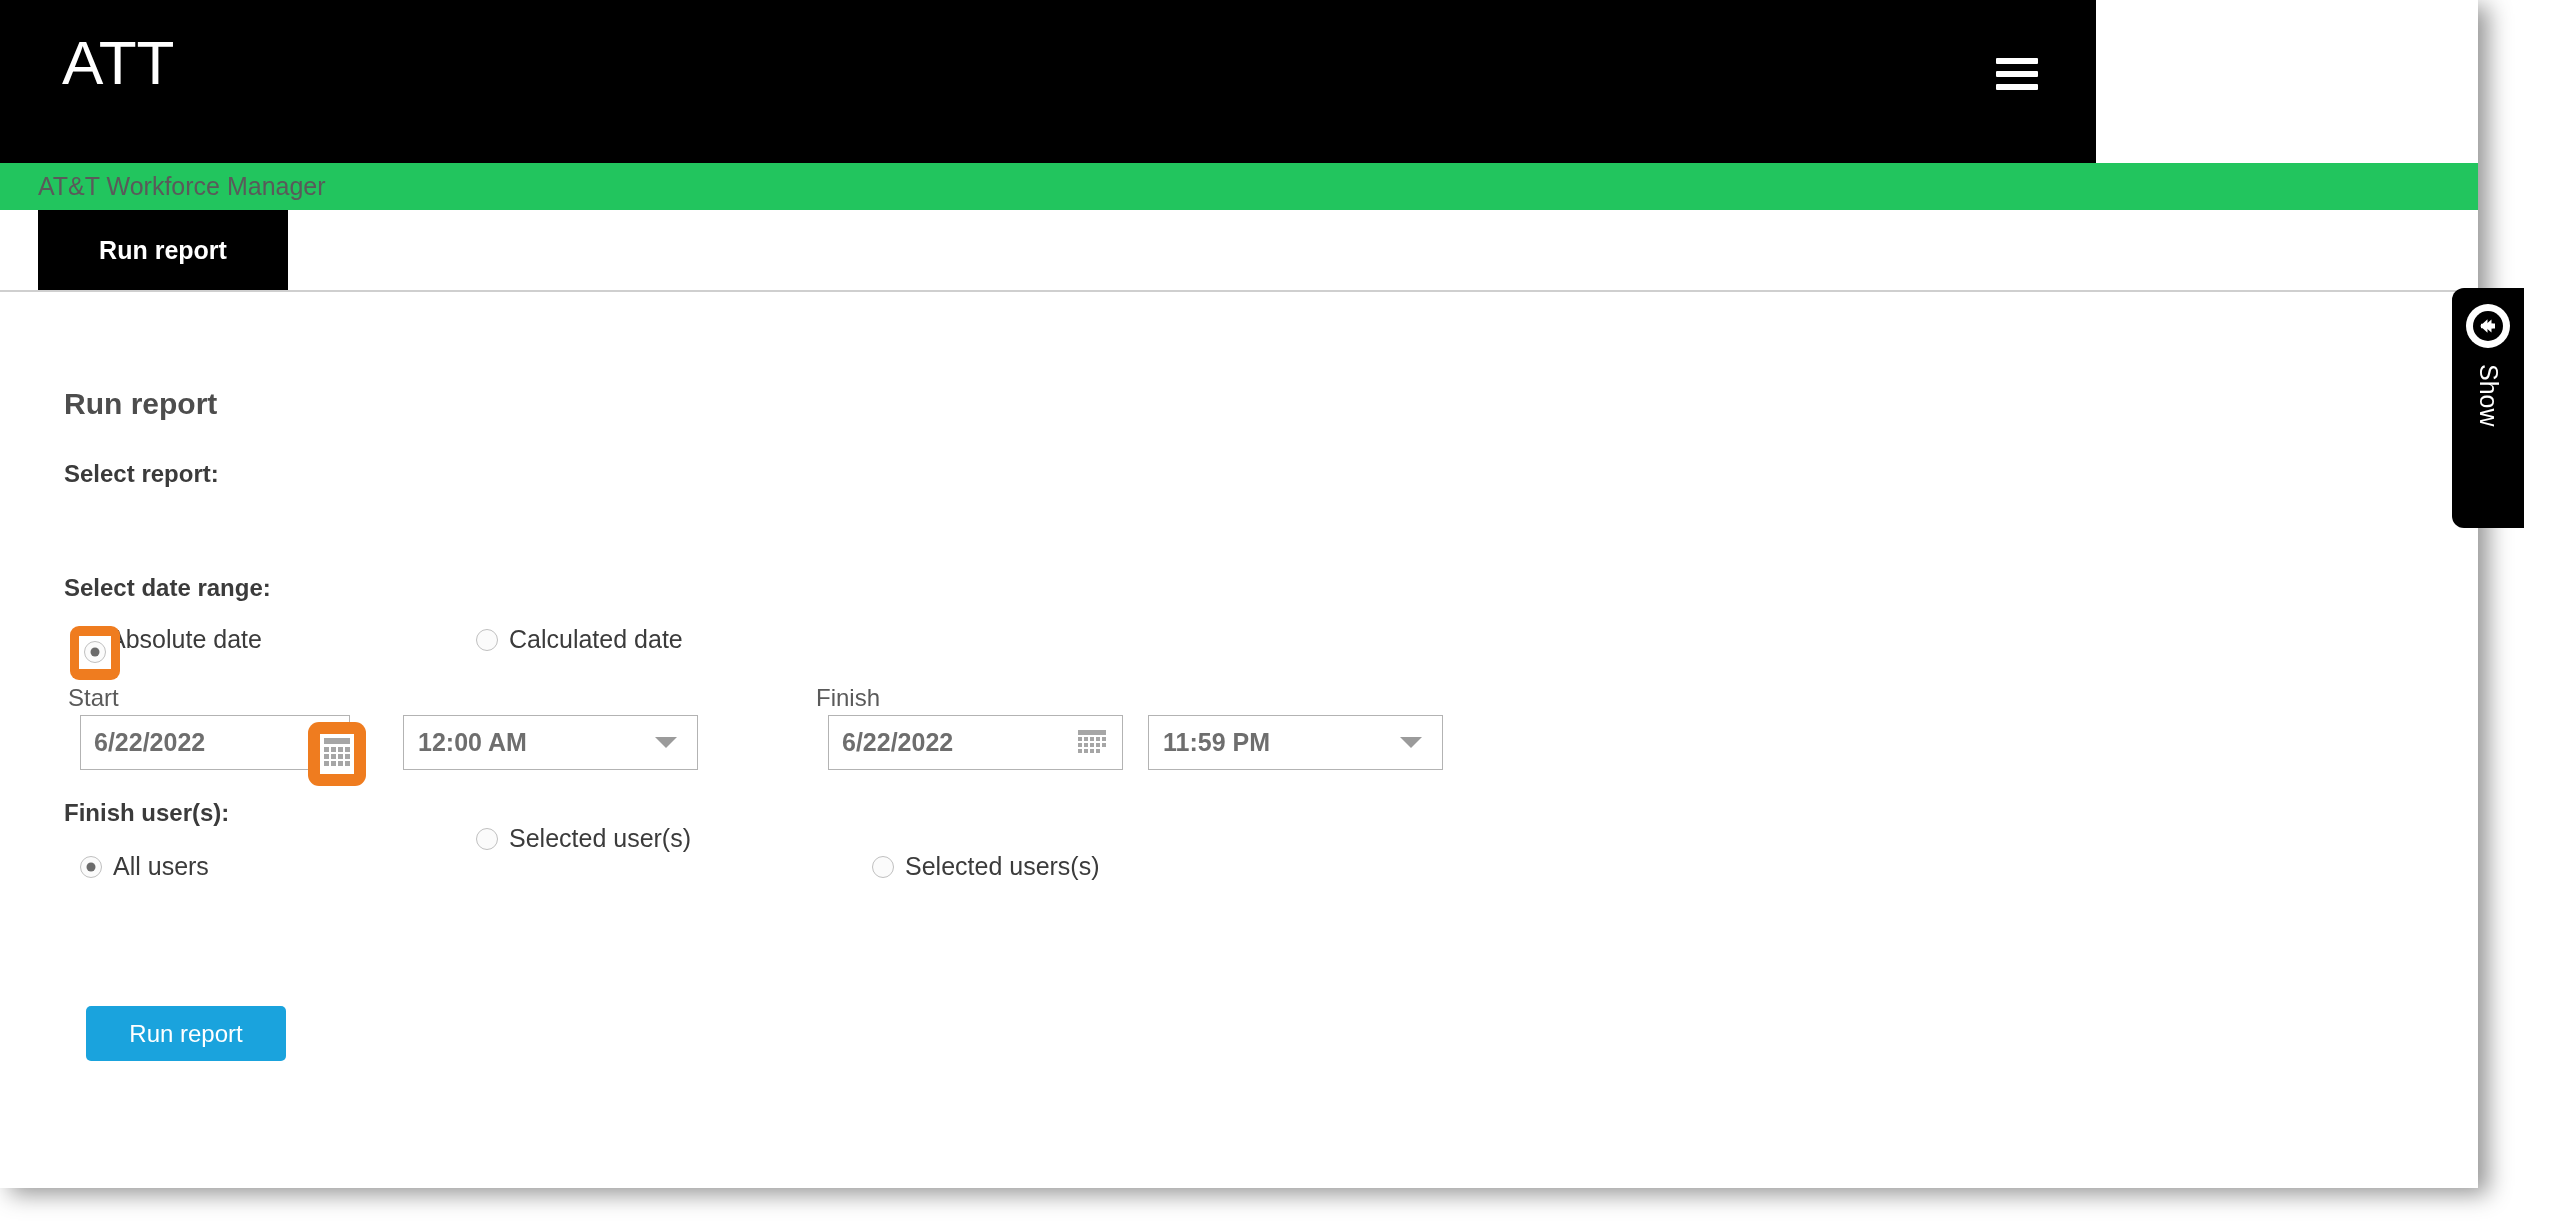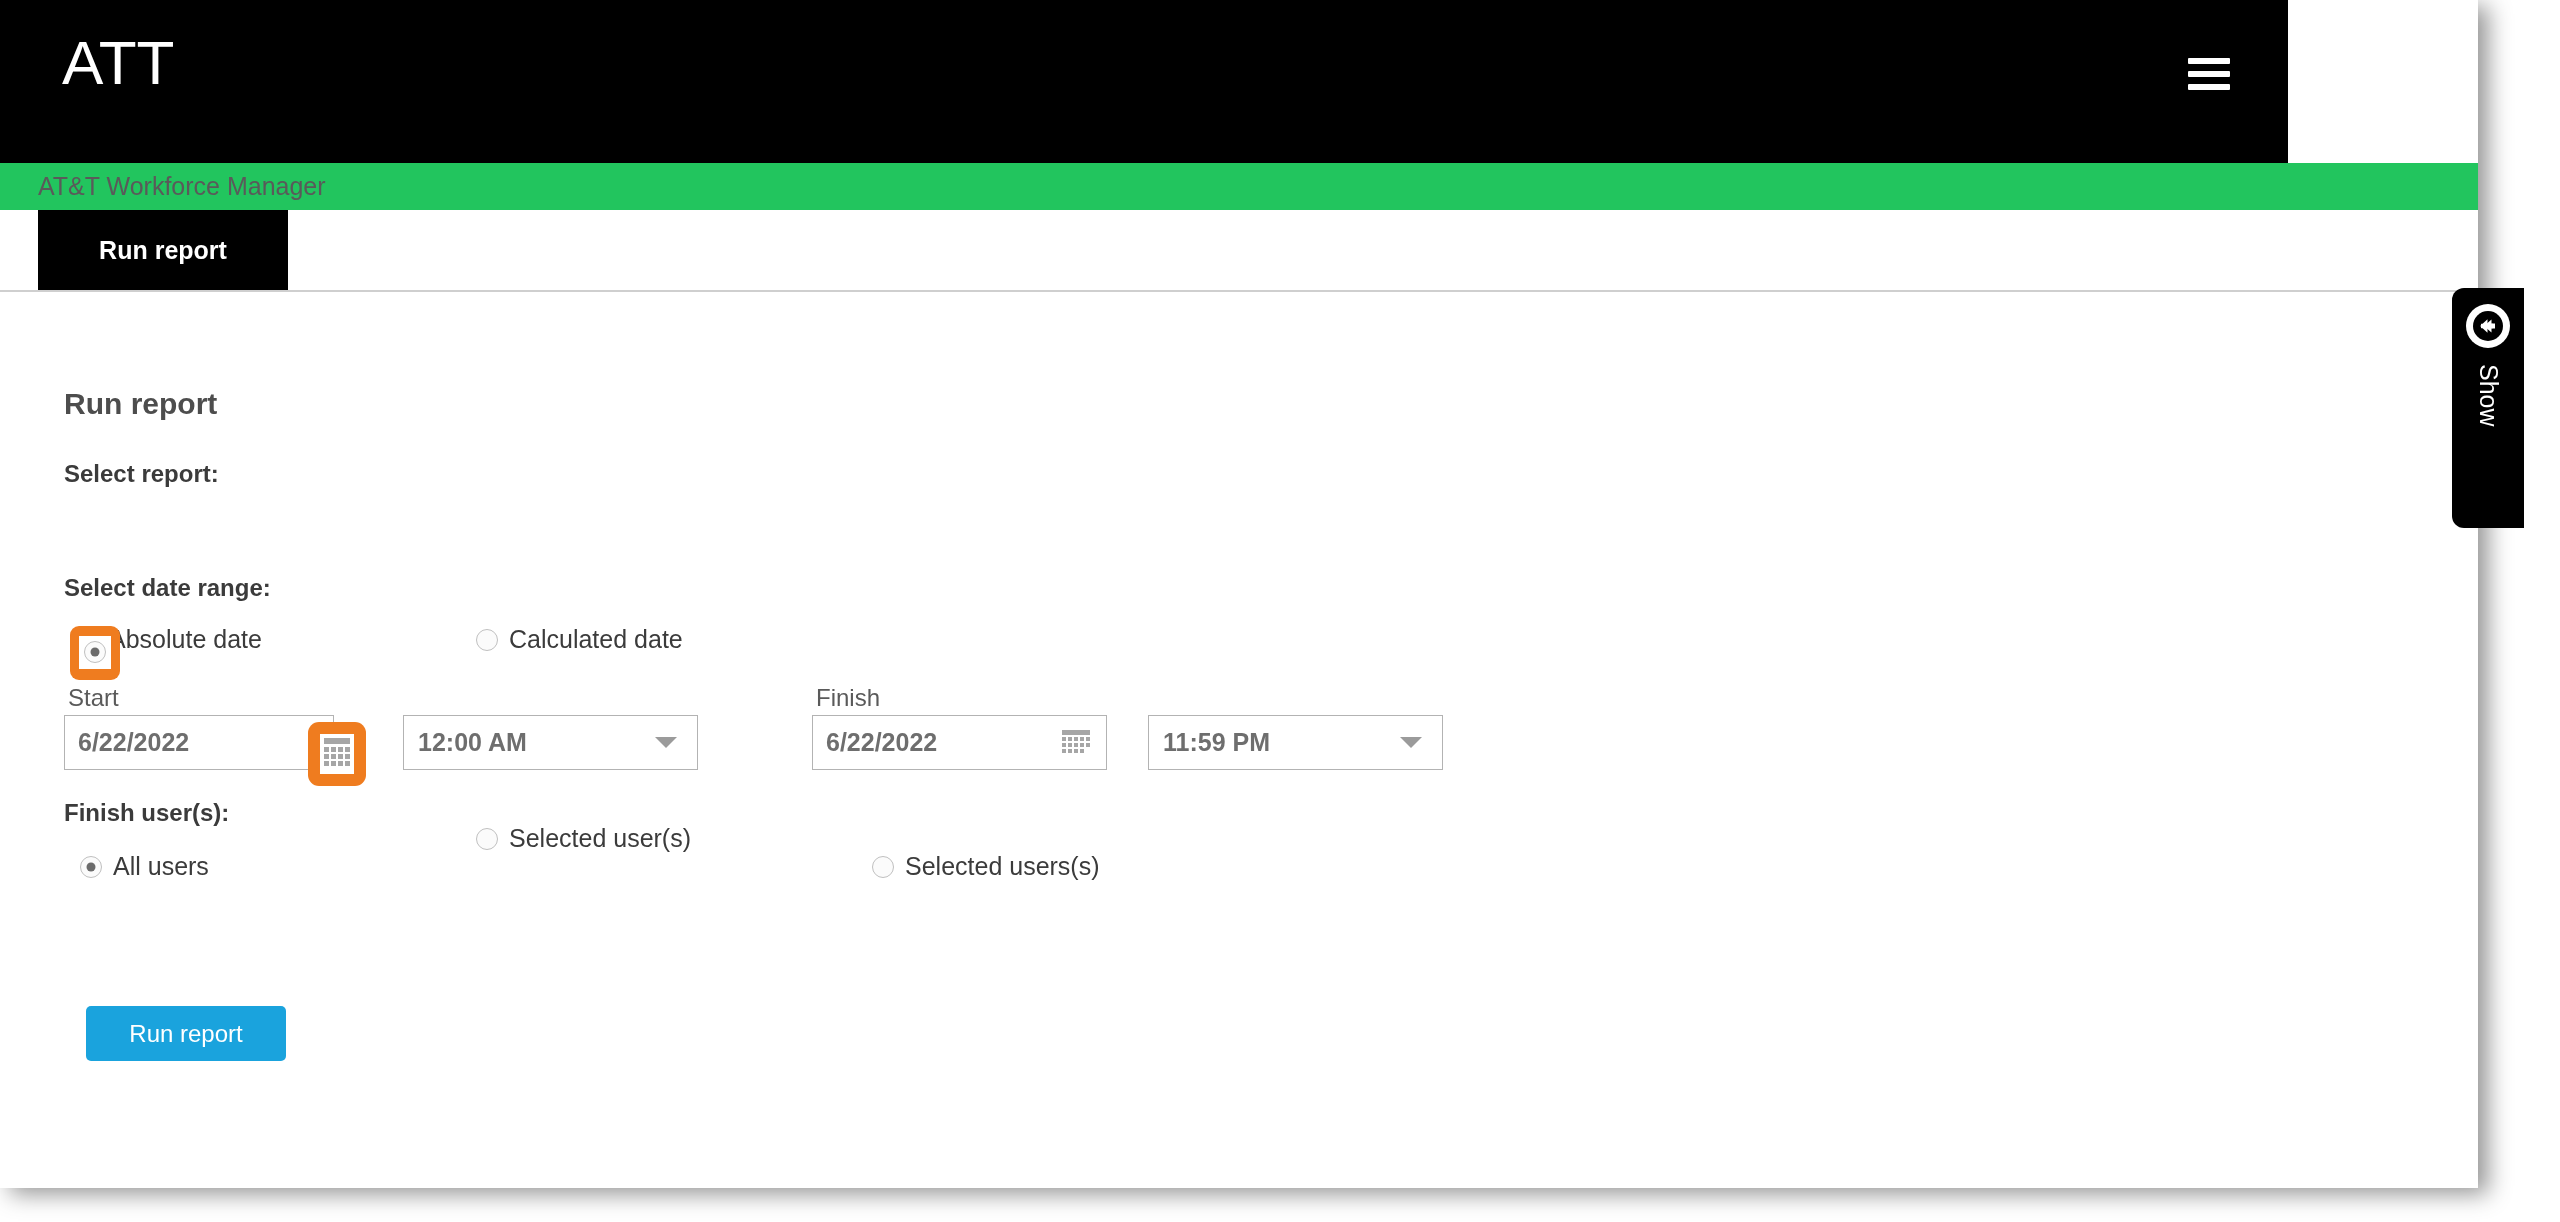--- a/index.html
+++ b/index.html
@@ -24,21 +24,21 @@
     height: 1188px;
     background: #ffffff;
     box-shadow: 10px 6px 22px rgba(0,0,0,0.42);
     overflow: visible;
   }
 
   
   .brand-bar {
     position: absolute;
     left: 0; top: 0;
-    width: 2288px;
+    width: 2096px;
     height: 163px;
     background: #000000;
   }
   .brand-logo {
     position: absolute;
     left: 62px;
     top: 32px;
     color: #ffffff;
     font-size: 62px;
     font-weight: 400;
@@ -181,20 +181,21 @@
   }
 
   .txt-box {
     position: absolute;
     background: #ffffff;
     border: 1px solid #b3b3b3;
     box-sizing: border-box;
     display: flex;
     align-items: center;
     cursor: text;
+    margin-left: 16px;
   }
   .txt-value {
     font-size: 25px;
     color: #6e6e6e;
     font-family: "Liberation Sans", sans-serif;
     padding-left: 13px;
     white-space: nowrap;
     font-weight: bold;
   }
   .radio-item {

